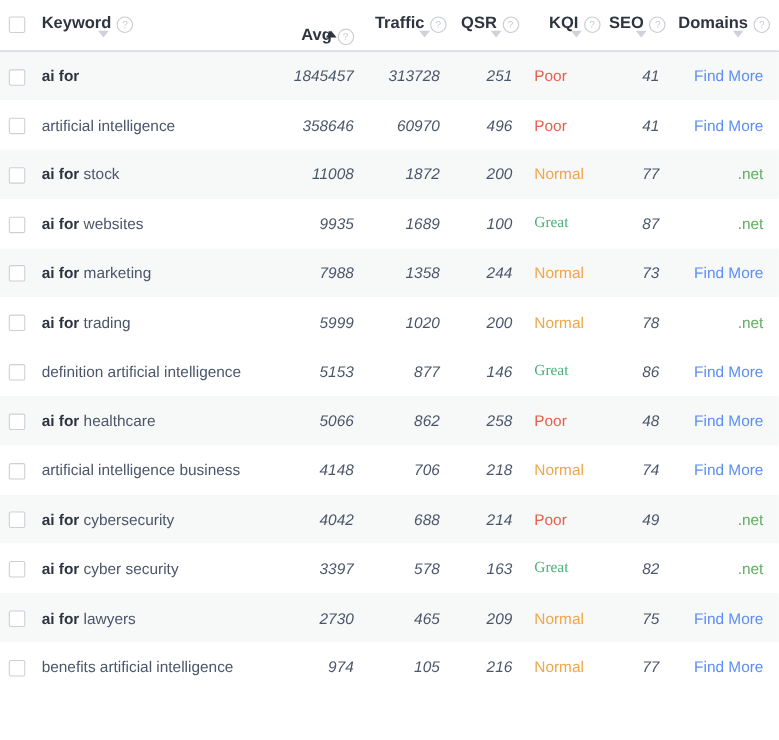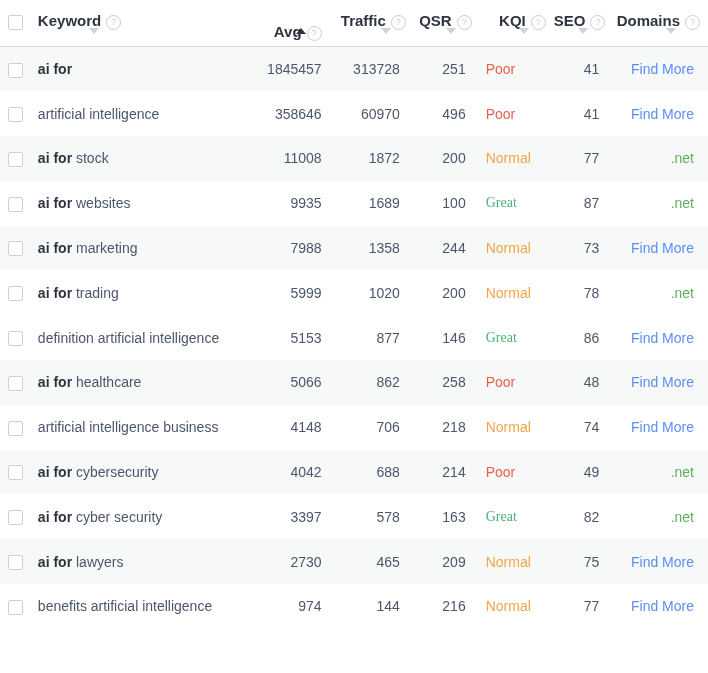--- a/index.html
+++ b/index.html
@@ -142,21 +142,21 @@
   .kw-bold   { font-weight: bold; color: #2e3440; }
   .kw-normal { font-weight: normal; color: #4c566a; }
 
   .kqi-poor   { color: #e8604c; }
   .kqi-normal { color: #f0a64a; }
   .kqi-great  { color: #4caf7d; font-family: Liberation Serif, serif; }
 
   .dom-link { color: #5b8ef5; cursor: pointer; }
   .dom-net  { color: #5fae5f; }
 
-  .num { font-family: "Liberation Sans", sans-serif; }
+  .num { font-family: "Liberation Sans", sans-serif; font-style: italic; }
 </style>
 </head>
 <body>
 
 <table class="kw-table">
   <colgroup>
     <col class="col-check">
     <col class="col-keyword">
     <col class="col-avg">
     <col class="col-traffic">
@@ -350,20 +350,20 @@
         <td class="cell-num num">465</td>
         <td class="cell-num num">209</td>
         <td class="cell-kqi kqi-normal">Normal</td>
         <td class="cell-seo num">75</td>
         <td class="cell-domains"><span class="dom-link">Find More</span></td>
       </tr>
       <tr class="even">
         <td class="cell-check"><span class="row-checkbox"></span></td>
         <td class="cell-keyword"><span class="kw-normal">benefits artificial intelligence</span></td>
         <td class="cell-num num">974</td>
-        <td class="cell-num num">144</td>
+        <td class="cell-num num">105</td>
         <td class="cell-num num">216</td>
         <td class="cell-kqi kqi-normal">Normal</td>
         <td class="cell-seo num">77</td>
         <td class="cell-domains"><span class="dom-link">Find More</span></td>
       </tr>
     </tbody>
 </table>
 
 </body></html>

